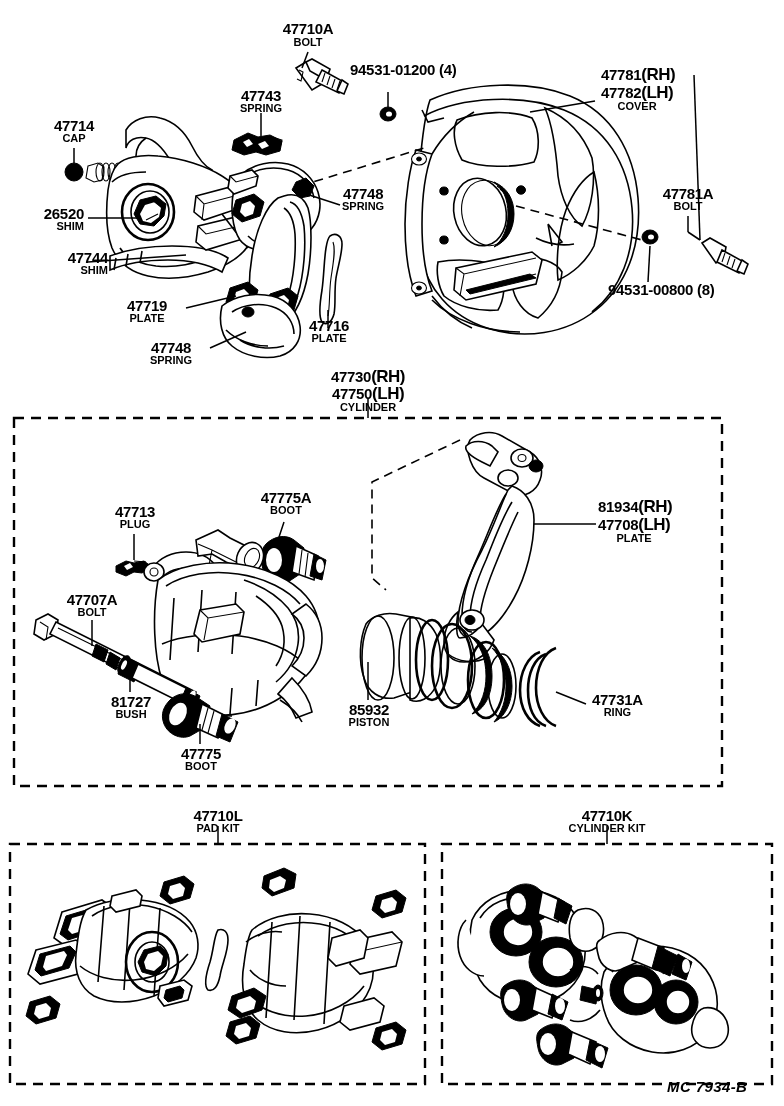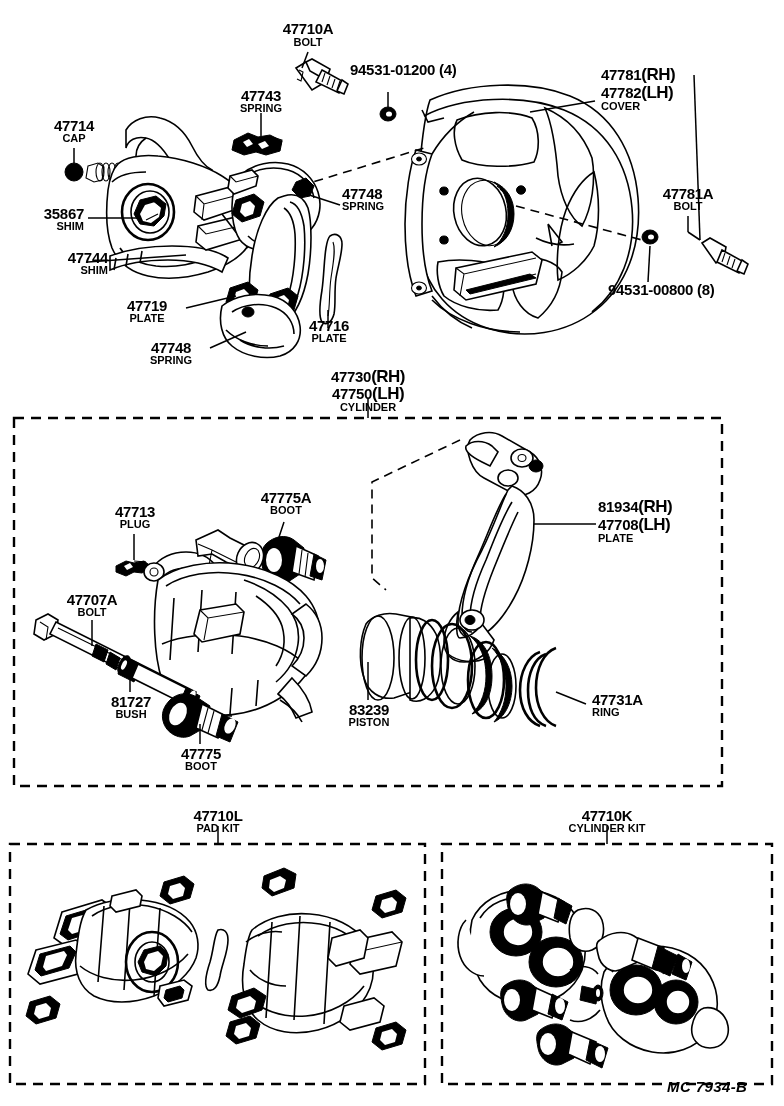--- a/index.html
+++ b/index.html
@@ -1,19 +1,19 @@
 <!DOCTYPE html>
 <html><head>
 <meta charset="utf-8">
 <style>
   html,body{margin:0;padding:0;background:#ffffff;}
   body{width:784px;height:1106px;position:relative;
        font-family:"Liberation Sans","DejaVu Sans",sans-serif;color:#000;overflow:hidden;}
   #sheet{position:absolute;inset:0;width:784px;height:1106px;}
-  .lbl{position:absolute;font-weight:bold;letter-spacing:-0.3px;line-height:1.0;}
+  .lbl{position:absolute;font-weight:bold;letter-spacing:-0.3px;line-height:1.0;text-align:center;}
   .lbl .pn{font-size:15px;display:block;white-space:nowrap;}
   .lbl .pn .sfx{font-size:17px;letter-spacing:-0.5px;}
   .lbl .sub{font-size:11px;display:block;white-space:nowrap;letter-spacing:0px;}
   .lbl.ctr{text-align:center;}
   .lbl.rt{text-align:right;}
   .footer{position:absolute;font-weight:bold;font-size:15px;letter-spacing:0.4px;}
   svg{position:absolute;left:0;top:0;overflow:visible;}
   .ln{fill:none;stroke:#000;stroke-width:1.6;}
   .ln-t{fill:none;stroke:#000;stroke-width:1.1;}
   .ln-h{fill:none;stroke:#000;stroke-width:2.6;}
@@ -499,21 +499,21 @@
   <span class="pn">47714</span>
   <span class="sub">CAP</span>
 </div>
 
 <div class="lbl" style="left:342px;top:186px;">
   <span class="pn">47748</span>
   <span class="sub">SPRING</span>
 </div>
 
 <div class="lbl rt" style="left:0px;top:206px;width:84px;">
-  <span class="pn">35867</span>
+  <span class="pn">26520</span>
   <span class="sub">SHIM</span>
 </div>
 
 <div class="lbl rt" style="left:0px;top:250px;width:84px;padding-left:24px;">
   <span class="pn">47744</span>
   <span class="sub">SHIM</span>
 </div>
 
 <div class="lbl ctr" style="left:108px;top:298px;width:78px;">
   <span class="pn">47719</span>
@@ -572,21 +572,21 @@
   <span class="pn">81727</span>
   <span class="sub">BUSH</span>
 </div>
 
 <div class="lbl ctr" style="left:162px;top:746px;width:78px;">
   <span class="pn">47775</span>
   <span class="sub">BOOT</span>
 </div>
 
 <div class="lbl ctr" style="left:330px;top:702px;width:78px;">
-  <span class="pn">83239</span>
+  <span class="pn">85932</span>
   <span class="sub">PISTON</span>
 </div>
 
 <div class="lbl" style="left:592px;top:692px;">
   <span class="pn">47731A</span>
   <span class="sub">RING</span>
 </div>
 
 <div class="lbl ctr" style="left:160px;top:808px;width:116px;">
   <span class="pn">47710L</span>

